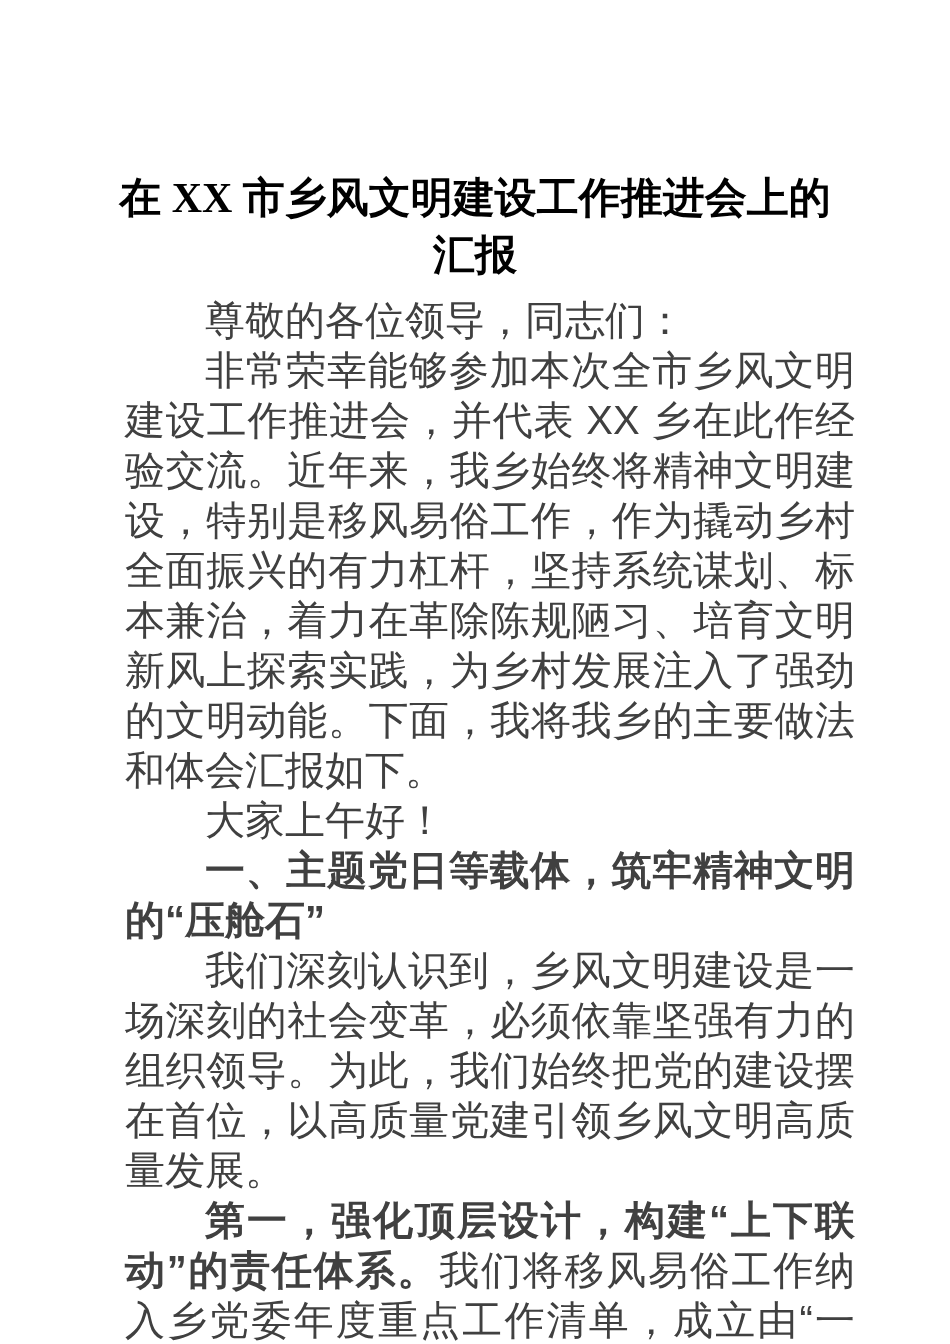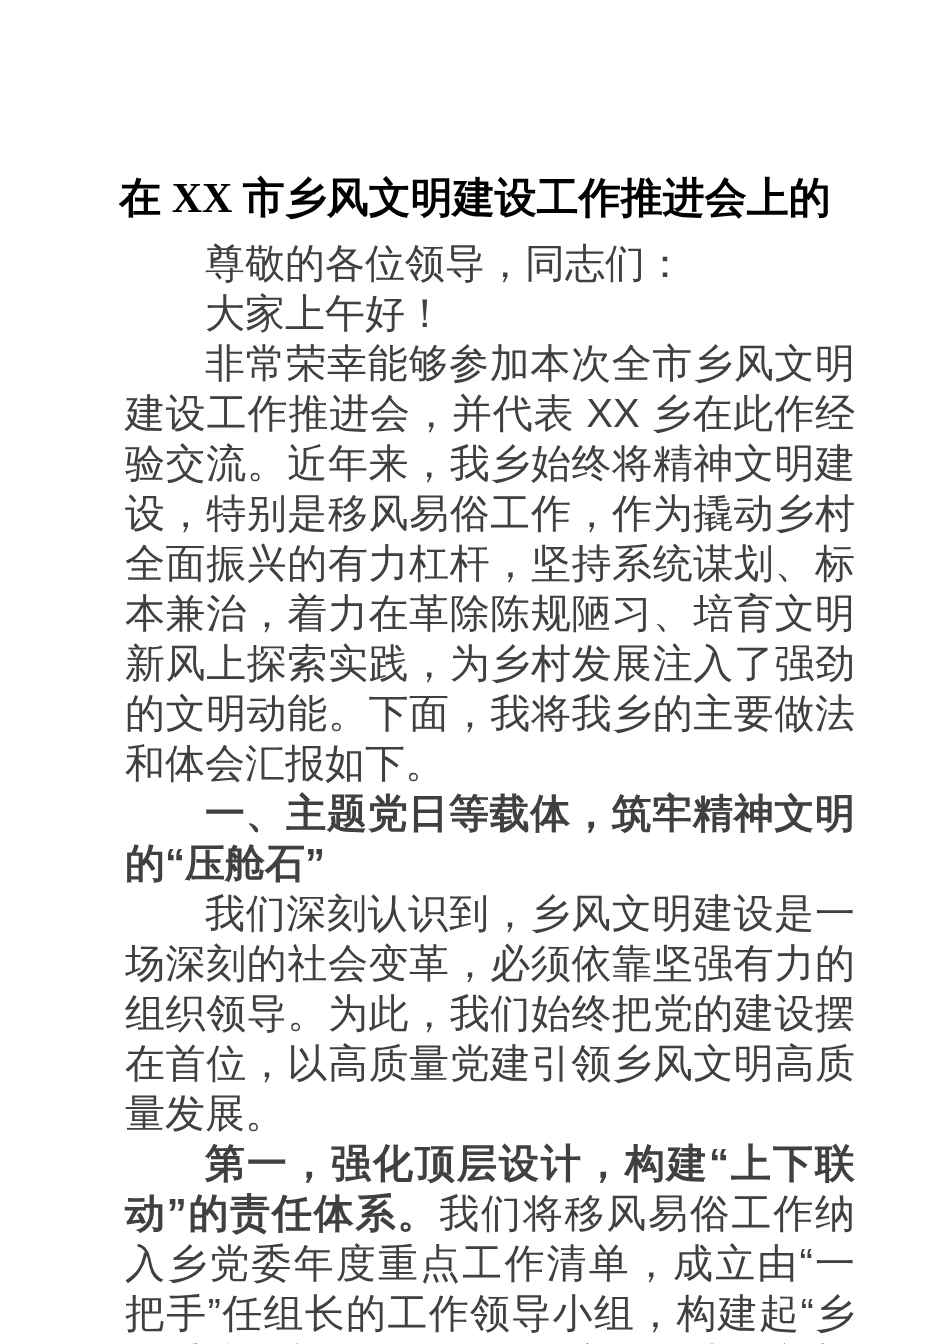--- a/index.html
+++ b/index.html
@@ -47,22 +47,23 @@
   .run.bold {
     font-weight: 700;
   }
 </style>
 </head>
 <body>
 
 <div class="doc-page">
   <div class="doc-title">
     <div>在 XX 市乡风文明建设工作推进会上的</div>
+    <div>汇报</div>
   </div>
   <div class="doc-body">
       <p class="para"><span class="run">尊敬的各位领导，同志们：</span></p>
+      <p class="para"><span class="run">非常荣幸能够参加本次全市乡风文明建设工作推进会，并代表 XX 乡在此作经验交流。近年来，我乡始终将精神文明建设，特别是移风易俗工作，作为撬动乡村全面振兴的有力杠杆，坚持系统谋划、标本兼治，着力在革除陈规陋习、培育文明新风上探索实践，为乡村发展注入了强劲的文明动能。下面，我将我乡的主要做法和体会汇报如下。</span></p>
       <p class="para"><span class="run">大家上午好！</span></p>
-      <p class="para"><span class="run">非常荣幸能够参加本次全市乡风文明建设工作推进会，并代表 XX 乡在此作经验交流。近年来，我乡始终将精神文明建设，特别是移风易俗工作，作为撬动乡村全面振兴的有力杠杆，坚持系统谋划、标本兼治，着力在革除陈规陋习、培育文明新风上探索实践，为乡村发展注入了强劲的文明动能。下面，我将我乡的主要做法和体会汇报如下。</span></p>
       <p class="para heading"><span class="run bold">一、主题党日等载体，筑牢精神文明的“压舱石”</span></p>
       <p class="para"><span class="run">我们深刻认识到，乡风文明建设是一场深刻的社会变革，必须依靠坚强有力的组织领导。为此，我们始终把党的建设摆在首位，以高质量党建引领乡风文明高质量发展。</span></p>
       <p class="para"><span class="run bold">第一，强化顶层设计，构建“上下联动”的责任体系。</span><span class="run">我们将移风易俗工作纳入乡党委年度重点工作清单，成立由“一把手”任组长的工作领导小组，构建起“乡党委统筹部署、分管领导主抓、责任部门靠前、村级具体落实”的工作机制，确保任务到人、责任到岗。我们依托“三会一课”、主题党日等载体，组织全乡党员干部深入学习中央及省市区相关会议精神</span></p>
     </div>
 </div>
 
 </body></html>

